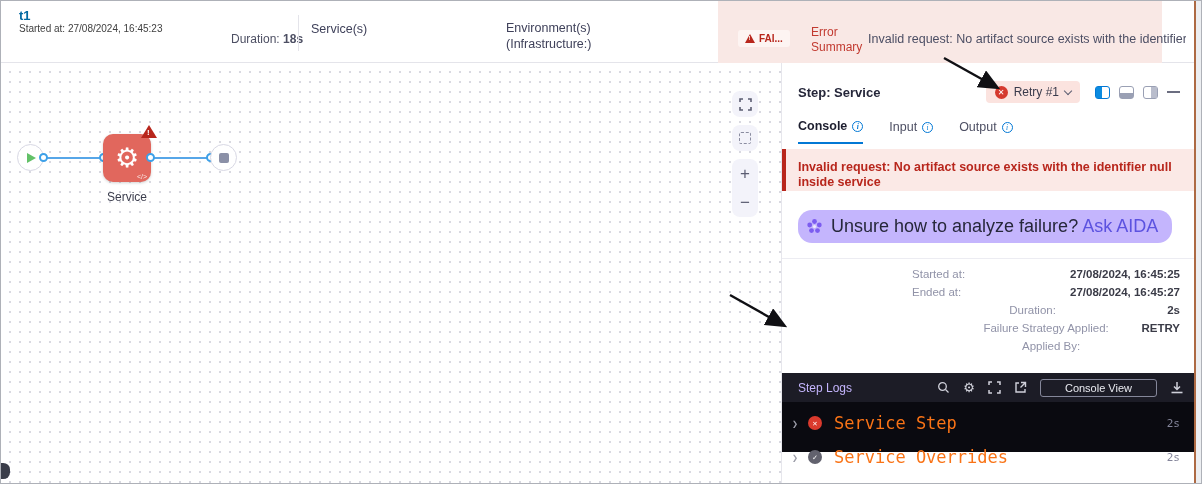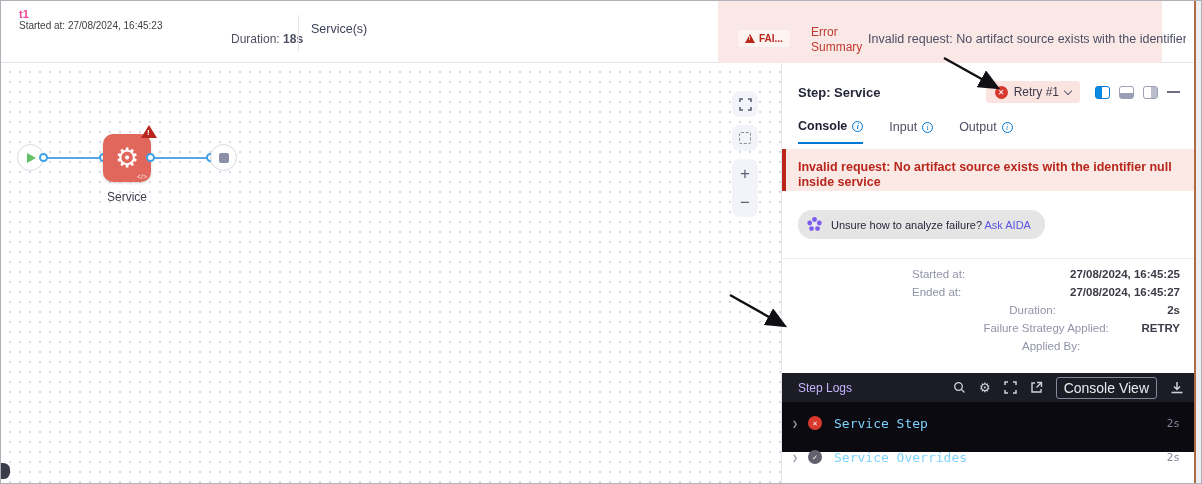--- a/index.html
+++ b/index.html
@@ -6,21 +6,21 @@
   body { font-family:"Liberation Sans", sans-serif; background:#f0f0f2; }
   .screen { position:relative; width:1202px; height:484px; background:#fff;
             border:1px solid #aeb1b8; overflow:hidden; }
   .right-edge { position:absolute; top:0; right:0; bottom:0; width:7px;
                 background:#eceef1; border-left:2px solid #ad6a44; z-index:40; }
 
   
   .topbar { position:absolute; left:0; top:0; width:1195px; height:62px; background:#fff;
             border-bottom:1px solid #e4e4ea; z-index:5; }
   .tb-left { position:absolute; left:18px; top:7px; }
-  .tb-title { font-size:11px; font-weight:bold; color:#ec4899; }
+  .tb-title { font-size:13px; font-weight:bold; color:#0369a1; }
   .tb-sub { font-size:10px; color:#404040; display:flex; }
   .tb-duration { position:absolute; left:230px; top:31px; font-size:12px; color:#4d4f63; }
   .tb-vdiv { position:absolute; left:297px; top:14px; height:36px; width:1px; background:#e4e4ea; }
   .tb-services { position:absolute; left:310px; top:21px; font-size:12.5px; color:#3f415a; }
   .tb-env { position:absolute; left:505px; top:19px; font-size:12.5px; color:#3f415a; line-height:16px; }
   .tb-error-zone { position:absolute; left:717px; top:0; width:444px; height:62px; background:#f9e8e5; }
   .fail-badge { position:absolute; left:20px; top:29px; background:#fdf4f2; border-radius:3px;
                 padding:3px 7px; display:inline-flex; align-items:center; gap:4px;
                 font-size:10px; font-weight:bold; color:#b8261c; }
   .tri { width:0; height:0; border-left:5px solid transparent; border-right:5px solid transparent;
@@ -90,68 +90,72 @@
   .tab.active { font-weight:bold; color:#1c1d2e; border-bottom:2.5px solid #0278d5; }
   .info-i { width:11px; height:11px; border-radius:50%; border:1px solid #0278d5; color:#0278d5;
             font-size:7.5px; display:inline-flex; align-items:center; justify-content:center;
             font-style:italic; font-family:"Liberation Serif", serif; }
 
   .error-banner { position:absolute; left:0; right:0; top:86px; height:42px; background:#fbe9e6;
                   border-left:4px solid #b8261c; display:flex; align-items:flex-start; }
   .error-banner span { padding:11px 12px; font-size:12.5px; font-weight:bold; color:#b8261c; line-height:15px; }
 
   .aida-pill { position:absolute; left:16px; top:147px; display:inline-flex; align-items:center; gap:8px;
-               background:#e5e5e5; border-radius:14px; padding:6px 14px 6px 8px; font-size:11px; color:#26273a; }
+               background:#c4b5fd; border-radius:14px; padding:6px 14px 6px 8px; font-size:18px; color:#26273a; }
   .aida-link { color:#5c52e0; cursor:pointer; }
 
   .kv-divider { position:absolute; left:0; right:0; top:195px; height:1px; background:#ececf2; }
   .kv-table { position:absolute; left:16px; right:16px; top:205px; }
   .kv-row { display:flex; margin-bottom:6px;justify-content:flex-end; }
   .kv-label { width:158px; font-size:11.5px; color:#9193a8; }
   .kv-value { font-size:11.5px; font-weight:bold; color:#3a3b47; }
 
   
   .logs { position:absolute; left:0; right:0; top:310px; bottom:0; background:#0a0a10; }
   .logs-head { height:29px; background:#1c1c26; display:flex; align-items:center; padding:0 12px 0 16px; }
   .logs-title { font-size:12px; color:#c4b5fd; flex-grow:1; }
   .log-icons { display:flex; align-items:center; gap:13px; }
   .log-icons svg { display:block; cursor:pointer; }
   .gear-white { color:#d4d5de; font-size:13px; line-height:1; cursor:pointer; }
-  .console-btn { border:1px solid #85879a; border-radius:3px; padding:2px 7px; font-size:14px;
+  .console-btn { border:1px solid #85879a; border-radius:3px; padding:2px 24px; font-size:11px;
                  color:#e9eaf0; cursor:pointer; }
   .log-row { display:flex; align-items:center; padding:0 16px 0 10px; height:26px; margin-top:8px;
              font-family:"DejaVu Sans Mono", monospace; }
   .log-chev { color:#9b9ca8; font-size:10px; width:16px; cursor:pointer; }
   .log-status { width:14px; height:14px; border-radius:50%; margin-right:12px; color:#fff; font-size:8px;
                 display:inline-flex; align-items:center; justify-content:center; }
   .log-status.failed { background:#da3a2d; }
   .log-status.failed::after { content:"✕"; }
   .log-status.success { background:#62626e; }
   .log-status.success::after { content:"✓"; }
-  .log-name { font-size:13px; color:#7dd3fc; flex-grow:1; }
+  .log-name { font-size:17px; color:#f97316; flex-grow:1; }
   .log-dur { font-size:11px; color:#84859a; font-family:"DejaVu Sans Mono", monospace; }
 
   .annotations { position:absolute; left:0; top:0; width:1202px; height:484px;
                  pointer-events:none; z-index:30; }
 </style>
 </head>
 <body>
 
 <div class="screen">
 
   <div class="topbar">
     <div class="tb-left">
       <div class="tb-title">t1</div>
       <div class="tb-sub">Started at: 27/08/2024, 16:45:23</div>
     </div>
     <div class="tb-duration">
       <span>Duration: </span><b>18s</b>
     </div>
     <div class="tb-vdiv"></div>
     <div class="tb-services">Service(s)</div>
+    <div class="tb-env">
+      <div>Environment(s)</div>
+      <div>(Infrastructure:)</div>
+    </div>
     <div class="tb-error-zone">
       <div class="fail-badge">
         <span class="tri"></span>
         <span>FAI...</span>
       </div>
       <div class="err-summary-label">Error Summary</div>
       <div class="err-summary-text">Invalid request: No artifact source exists with the identifier null i...</div>
     </div>
   </div>
 

